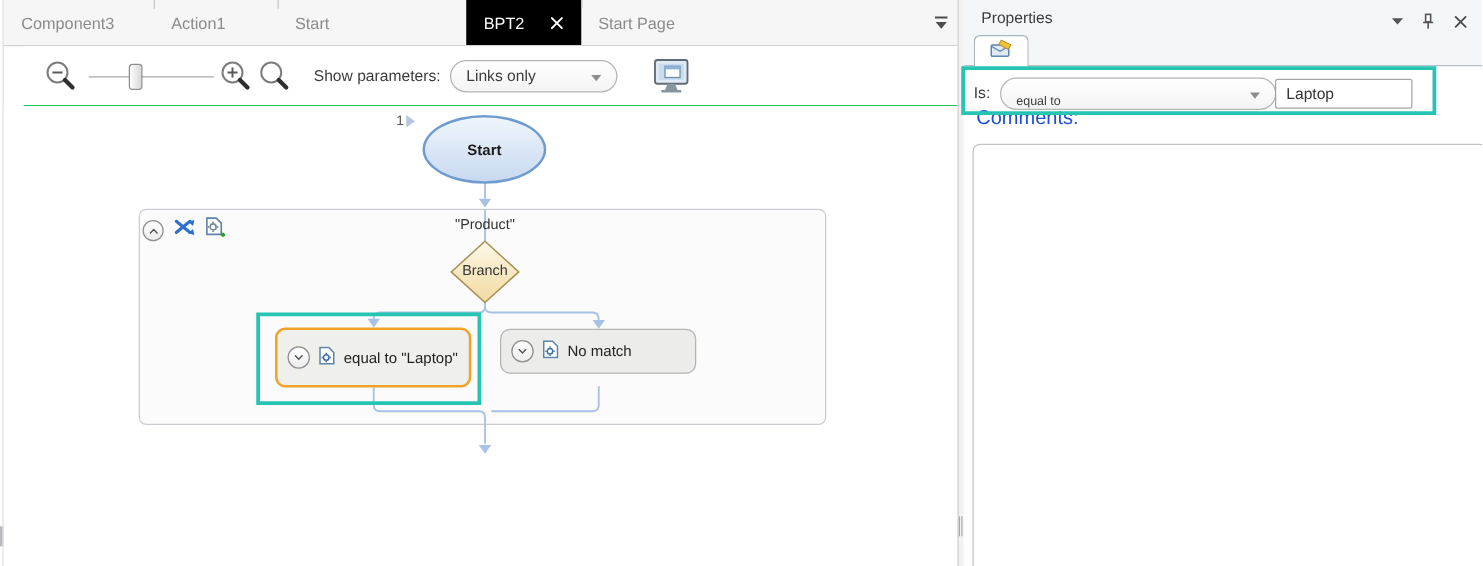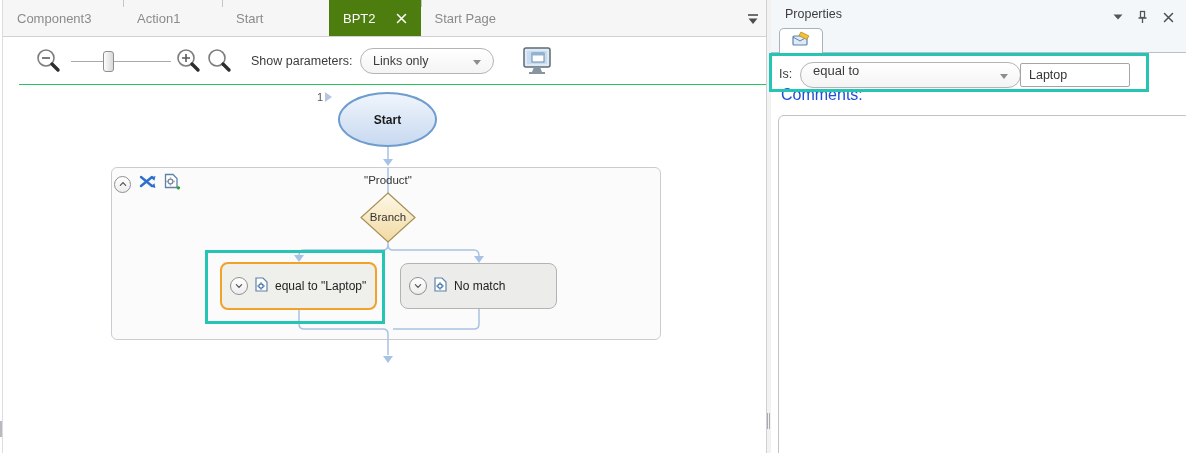--- a/index.html
+++ b/index.html
@@ -12,21 +12,21 @@
   .left-edge { position:absolute; left:2px; top:0; width:1px; height:453px; background:#dddde1; }
   .left-grip { position:absolute; left:0; top:421px; width:5px; height:16px;
                border-left:2px solid #b9b9bf; border-right:2px solid #b9b9bf; }
 
   
   .tabbar { position:absolute; left:3px; top:0; width:763px; height:37px; background:#f6f6f6;
             border-bottom:1px solid #d2d2d2; display:flex; align-items:stretch; }
   .tab { position:relative; display:flex; align-items:center; padding:0 14px;
          font-size:13px; color:#8b8b8b; cursor:default; }
   .tab + .tab::before { content:""; position:absolute; left:0; top:0; width:1px; height:7px; background:#c6c6c6; }
-  .tab.active { background:#4d7c0f; color:#ffffff; }
+  .tab.active { background:#000000; color:#ffffff;margin-left:44px; }
   .tab.active::before { display:none; }
   .tab-close { margin-left:20px; display:flex; align-items:center; }
   .tab-overflow { position:absolute; right:4px; top:12px; width:16px; height:14px; }
 
   
   .toolbar { position:absolute; left:19px; top:37px; width:763px; height:48px; background:#ffffff;
              border-bottom:1px solid #22c55e;text-align:center; }
   .tbtn { position:absolute; width:28px; height:28px; top:10px; }
   .slider-track { position:absolute; left:52px; top:24px; width:100px; height:1px; background:#a9a9a9; }
   .slider-thumb { position:absolute; left:84px; top:14px; width:11px; height:21px; border:1px solid #8e8e8e;
@@ -71,22 +71,22 @@
   .props-top { position:absolute; left:0; top:0; width:100%; height:53px; background:#f4f7fa; }
   .props-title { position:absolute; left:14px; top:7px; font-size:12.5px; color:#3d3d3d; }
   .props-btn { position:absolute; top:9px; width:16px; height:16px; display:flex; align-items:center; justify-content:center; }
   .props-tab-line { position:absolute; left:0; top:52px; width:100%; height:1px; background:#b7bfc7; }
   .props-tab { position:absolute; left:8px; top:28px; width:44px; height:25px; background:#ffffff;
                border:1px solid #a8b2ba; border-bottom:none; border-radius:5px 5px 0 0;
                display:flex; align-items:center; justify-content:center; z-index:2; }
   .is-row { position:absolute; left:-2px; top:53px; width:380px; height:39px; z-index:3; }
   .is-label { position:absolute; left:7px; top:11px; font-size:12.5px; color:#3c3c3c; }
   .is-pill { position:absolute; left:28px; top:6px; width:221px; height:26px; border:1px solid #b4b4b4;
-             border-radius:13px; background:linear-gradient(#ffffff,#f4f4f4); display:flex; align-items:flex-start;
-             padding:0 12px; font-size:13px; color:#3c3c3c; }
+             border-radius:13px; background:linear-gradient(#ffffff,#f4f4f4); display:flex; align-items:flex-end;
+             padding:0 12px; font-size:10px; color:#3c3c3c; }
   .is-input { position:absolute; left:248px; top:7px; width:110px; height:24px; border:1px solid #a5a5a5;
               border-radius:2px; font-family:"Liberation Sans",sans-serif; font-size:12.5px; color:#333; padding:0 8px; outline:none; }
   .comments-label { position:absolute; left:10px; top:86px; font-size:16px; color:#1d4ed8; }
   .comments-box { position:absolute; left:7px; top:115px; width:412px; height:345px; background:#fff;
                   border:1px solid #c3c3c3; border-radius:6px; font-size:12px; color:#333; padding:6px; }
 </style>
 </head>
 <body>
 
 <div class="app">
@@ -238,21 +238,21 @@
         <span>
           <svg width="13" height="15" viewBox="0 0 13 15">
             <path d="M1 1 H8 L12 5 V14 H1 Z" fill="#ffffff" stroke="#5f83a8" stroke-width="1.2"></path>
             <circle cx="6" cy="9" r="2.2" fill="none" stroke="#3a6ea5" stroke-width="1.2"></circle>
             <path d="M6 6.2 V5.2 M6 11.8 V12.8 M3.2 9 H2.2 M9.8 9 H8.8" stroke="#3a6ea5" stroke-width="1.2"></path>
           </svg>
         </span>
         <span>equal to "Laptop"</span>
       </div>
 
-      <div class="flow-node node-plain" style="left:397px;top:178px;width:157px;height:46px">
+      <div class="flow-node node-plain" style="left:397px;top:178px;width:157px;height:36px">
         <div class="chev-circle">
           <svg width="12" height="12" viewBox="0 0 18 18">
               <path d="M5 7 L9 11 L13 7" stroke="#555" stroke-width="1.8" fill="none" stroke-linecap="round"></path>
             </svg>
         </div>
         <span>
           <svg width="13" height="15" viewBox="0 0 13 15">
             <path d="M1 1 H8 L12 5 V14 H1 Z" fill="#ffffff" stroke="#5f83a8" stroke-width="1.2"></path>
             <circle cx="6" cy="9" r="2.2" fill="none" stroke="#3a6ea5" stroke-width="1.2"></circle>
             <path d="M6 6.2 V5.2 M6 11.8 V12.8 M3.2 9 H2.2 M9.8 9 H8.8" stroke="#3a6ea5" stroke-width="1.2"></path>

